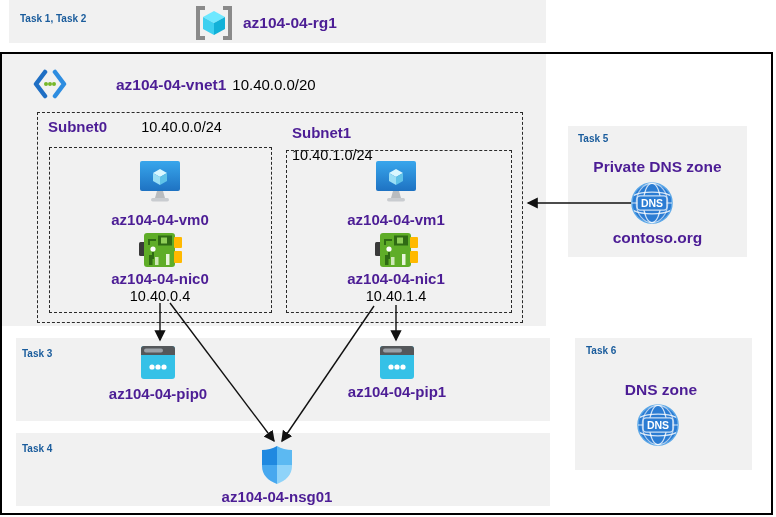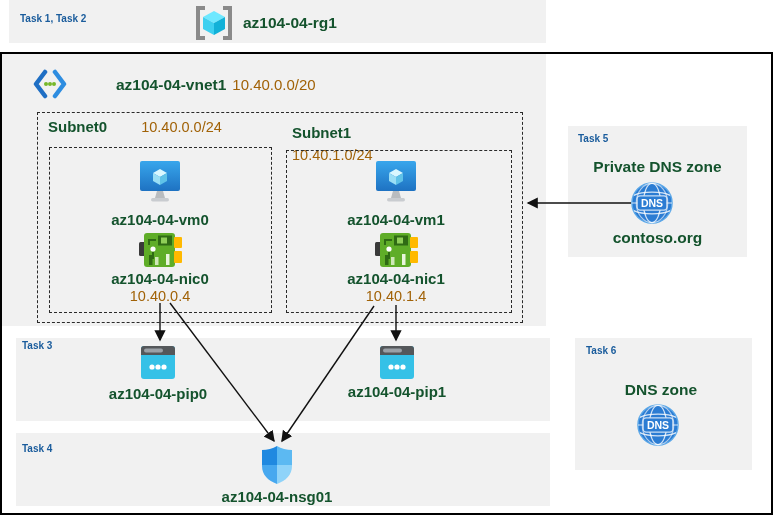--- a/index.html
+++ b/index.html
@@ -5,22 +5,22 @@
   html,body{margin:0;padding:0;background:#fff;}
   #canvas{
     position:relative;width:776px;height:517px;background:#fff;overflow:hidden;
     font-family:"Liberation Sans",sans-serif;color:#000;
   }
   .abs{position:absolute;}
   .gray{background:var(--band_gray);}
   #frame{left:0;top:52px;width:773px;height:463px;border:2px solid var(--frame_black);box-sizing:border-box;}
   .dashed{border:1px dashed #2a2a2a;box-sizing:border-box;background:transparent;}
   .task-label{color:var(--accent_blue);font-weight:700;font-size:10px;white-space:nowrap;}
-  .entity{font-weight:700;font-size:15px;color:#14532d;white-space:nowrap;}
-  .muted{font-weight:400;font-size:14.5px;color:#a16207;white-space:nowrap;}
+  .entity{font-weight:700;font-size:15px;color:#4c1d95;white-space:nowrap;}
+  .muted{font-weight:400;font-size:14.5px;color:#000000;white-space:nowrap;}
   .ctr{text-align:center;}
   .row{display:flex;align-items:baseline;gap:6px;}
   svg{display:block;}
   #arrows{left:0;top:0;width:776px;height:517px;pointer-events:none;}
 </style>
 </head>
 <body>
 
 <div id="canvas">
 
@@ -126,21 +126,21 @@
       <rect x="35" y="5" width="8" height="11" rx="1" fill="#ffb900"></rect>
       <rect x="35" y="19" width="8" height="12" rx="1" fill="#ffb900"></rect>
     </svg>
   </div>
   <div class="abs ctr entity" style="left:60px;top:270px;width:200px;">az104-04-nic0</div>
   <div class="abs ctr entity" style="left:296px;top:270px;width:200px;">az104-04-nic1</div>
   <div class="abs ctr muted" style="left:60px;top:288px;width:200px;">10.40.0.4</div>
   <div class="abs ctr muted" style="left:296px;top:288px;width:200px;">10.40.1.4</div>
 
   <div class="abs gray" style="left:16px;top:338px;width:534px;height:83px;"></div>
-  <div class="abs task-label" style="left:22px;top:340px;">Task 3</div>
+  <div class="abs task-label" style="left:22px;top:348px;">Task 3</div>
   <div class="abs" style="left:141px;top:346px;">
     <svg width="34" height="33" viewBox="0 0 34 33">
       <rect x="0" y="0" width="34" height="33" rx="3" fill="#35c1e7"></rect>
       <path d="M3 0 H31 A3 3 0 0 1 34 3 V9 H0 V3 A3 3 0 0 1 3 0 Z" fill="#54575a"></path>
       <rect x="3" y="2.5" width="19" height="4" rx="2" fill="#9aa0a6"></rect>
       <circle cx="11" cy="21" r="2.6" fill="#fff"></circle>
         <circle cx="17" cy="21" r="2.6" fill="#fff"></circle>
         <circle cx="23" cy="21" r="2.6" fill="#fff"></circle>
     </svg>
   </div>

